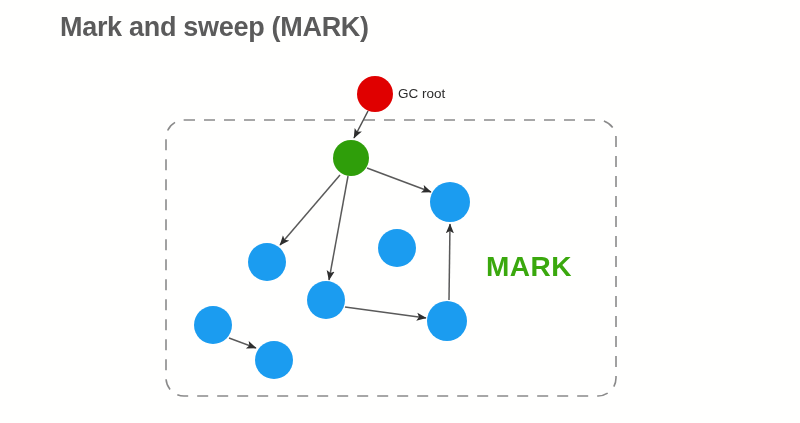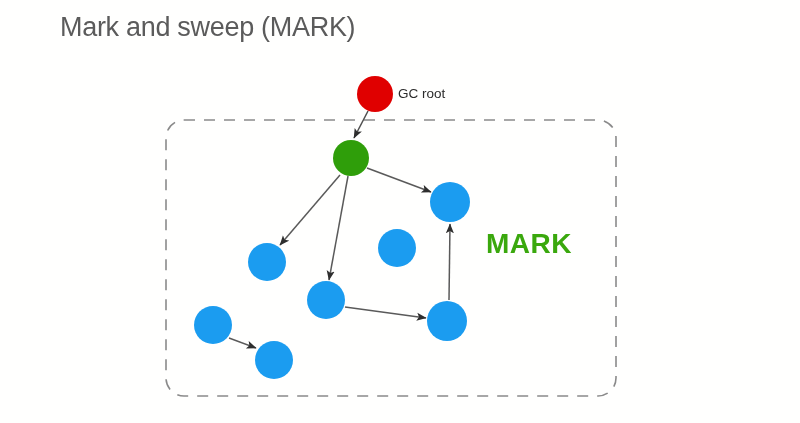--- a/index.html
+++ b/index.html
@@ -15,21 +15,21 @@
     width: 800px;
     height: 423px;
     background: #fffffe;
     overflow: hidden;
   }
   #slide-title {
     position: absolute;
     left: 60px;
     top: 12px;
     font-size: 27px;
-    font-weight: normal;
+    font-weight: bold;
     color: #5b5b5b;
     letter-spacing: -0.3px;
     white-space: nowrap;
   }
   #diagram-area {
     position: absolute;
     left: 0;
     top: 0;
     width: 800px;
     height: 423px;
@@ -52,21 +52,21 @@
     left: 398px;
     top: 86px;
   }
   #allocated-label {
     left: 385px;
     top: 145px;
   }
   #mark-label {
     position: absolute;
     left: 486px;
-    top: 228px;
+    top: 251px;
     font-size: 28px;
     font-weight: bold;
     color: #3aa80d;
     letter-spacing: 0.5px;
     white-space: nowrap;
   }
 </style>
 </head>
 <body>
 

